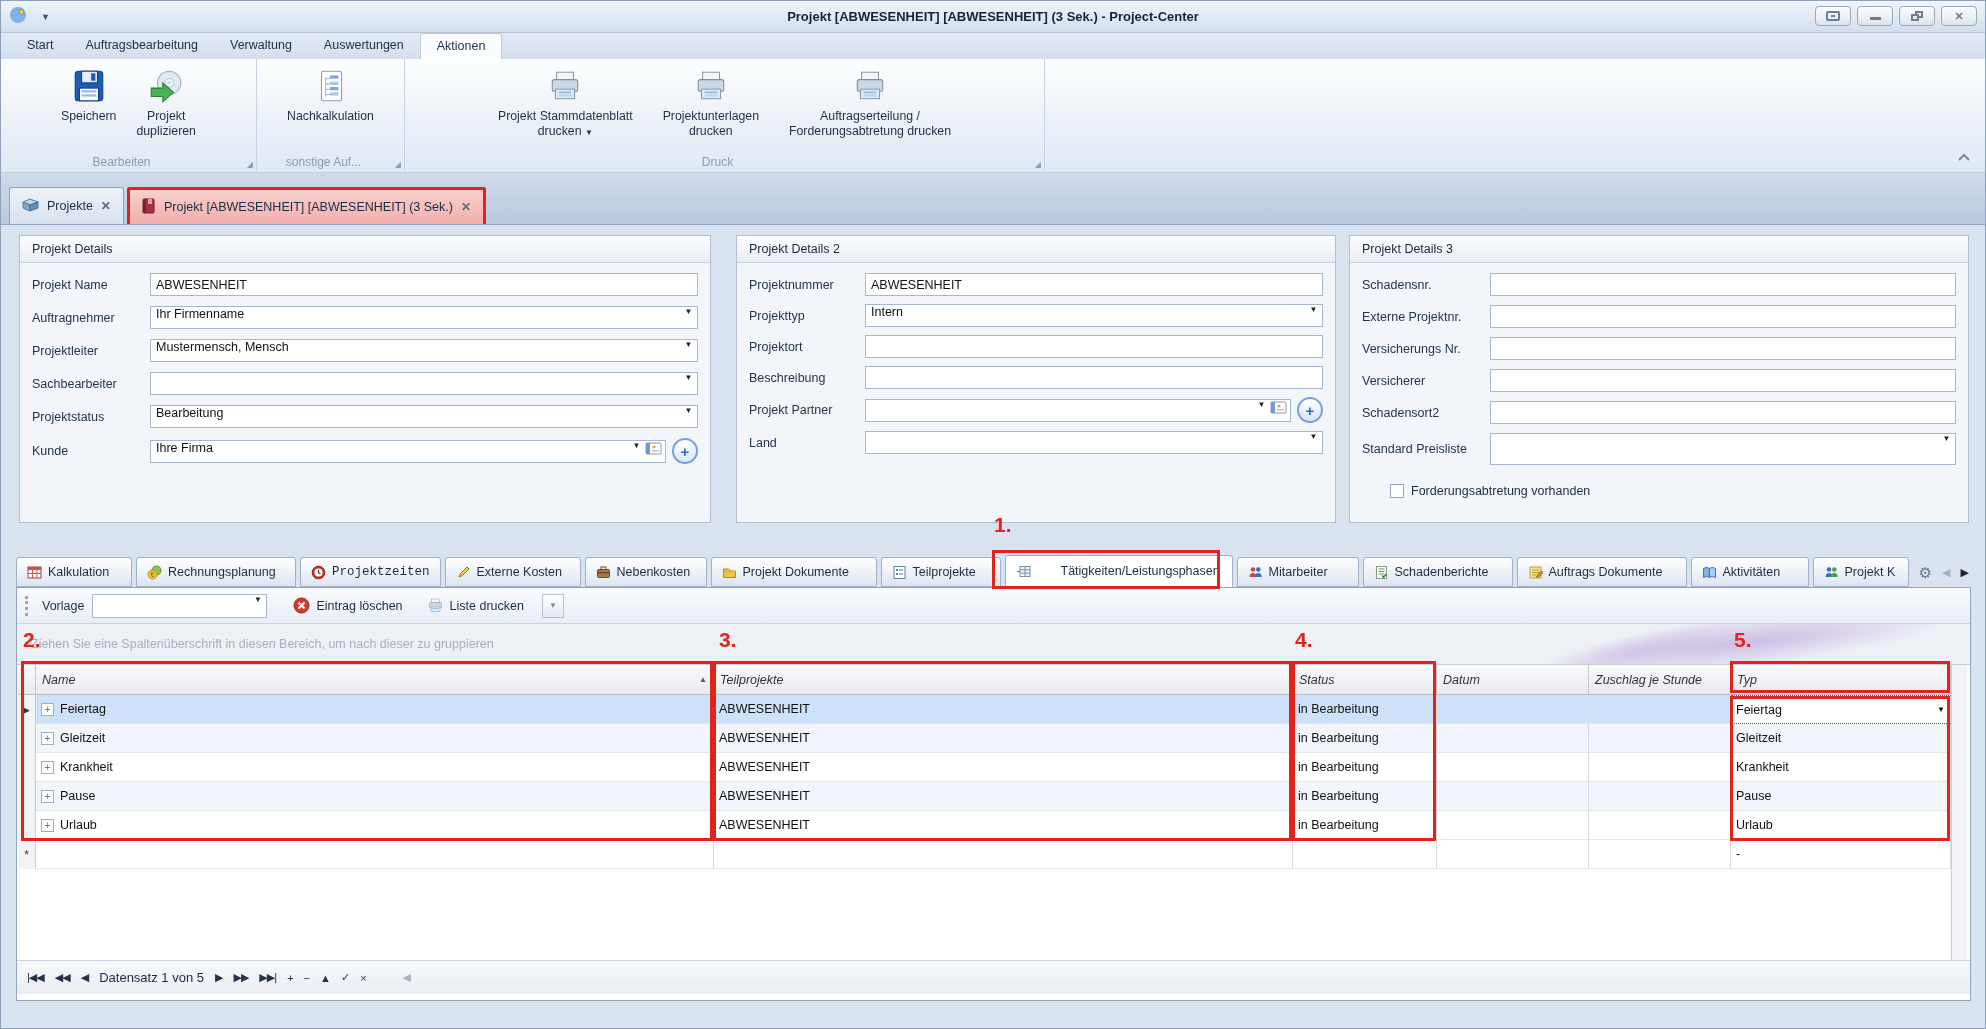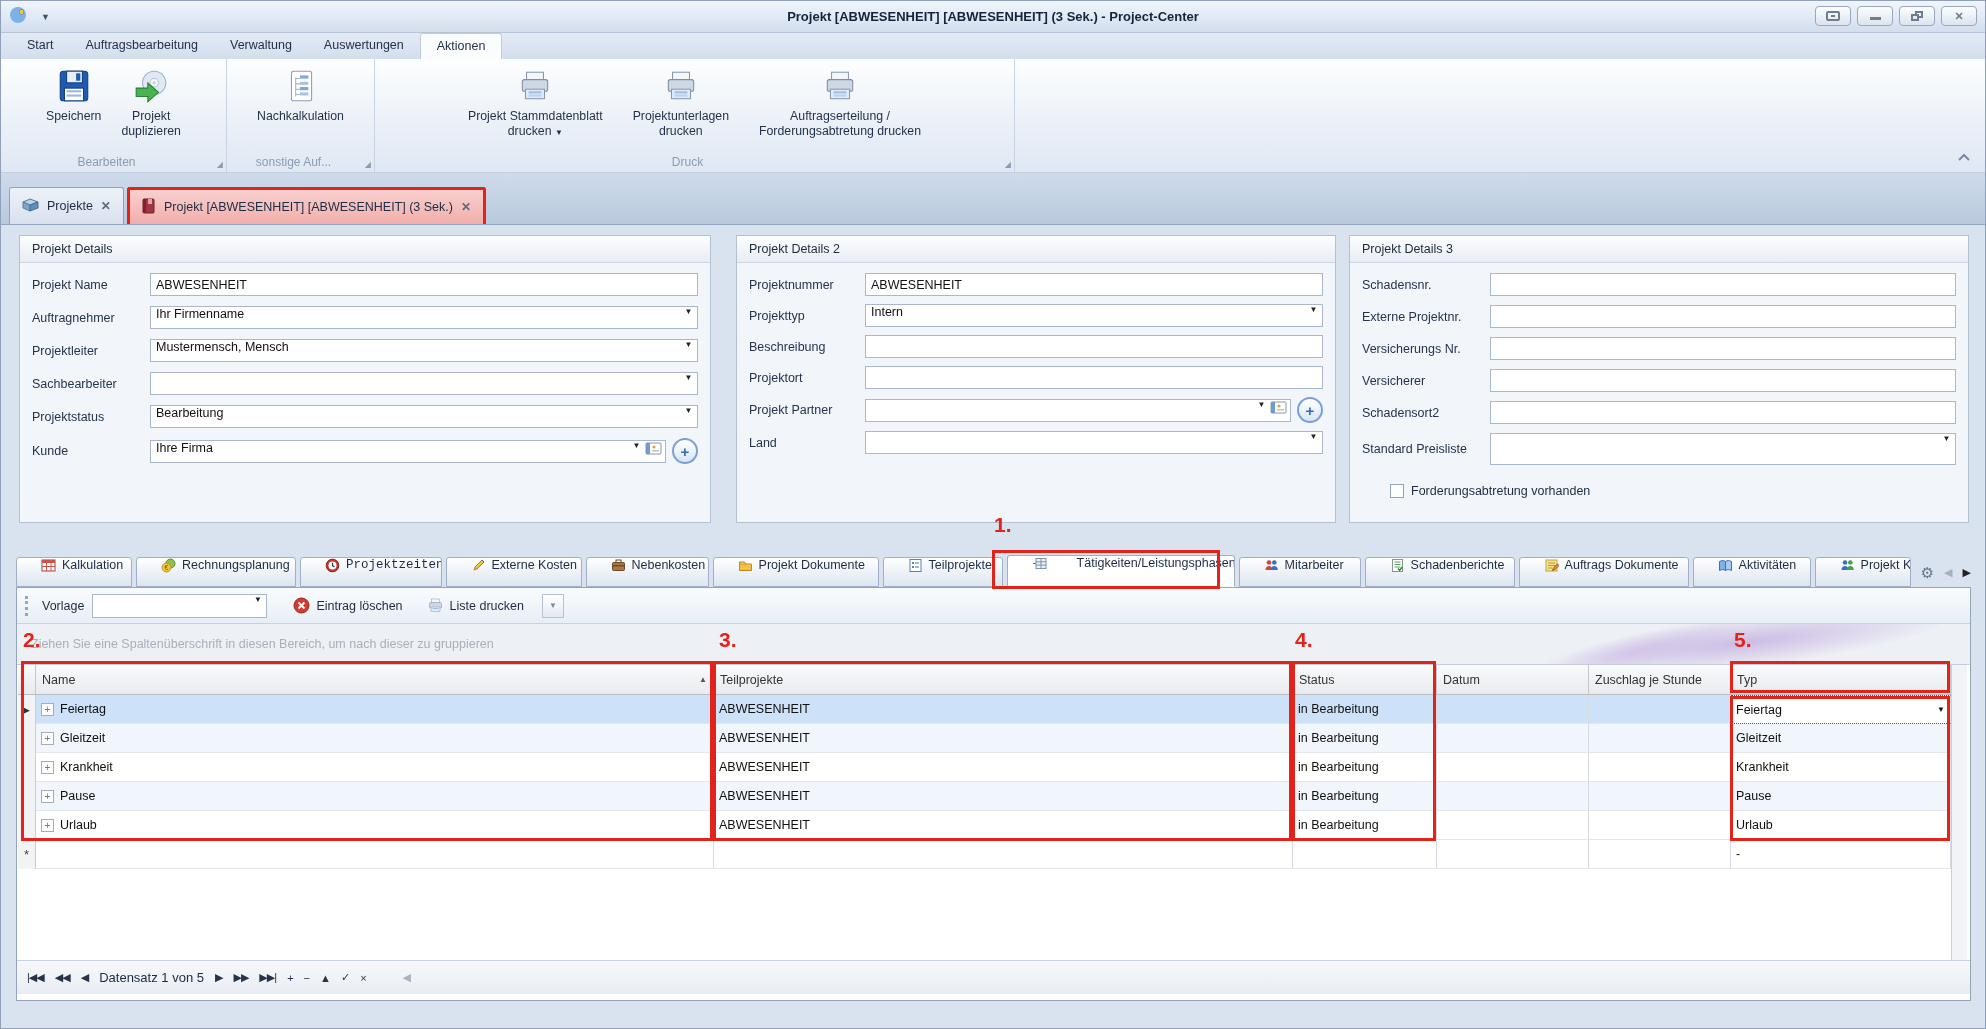--- a/index.html
+++ b/index.html
@@ -56,21 +56,21 @@
   .combo{display:flex;align-items:flex-start;}
   .combo .val{flex:1;padding-left:5px;white-space:nowrap;overflow:hidden;color:#111;}
   .combo .caret{width:17px;text-align:center;font-size:8px;color:#222;}
   .addbtn{width:26px;height:26px;min-width:26px;border-radius:50%;border:2px solid #7aa0d4;
     background:linear-gradient(#ffffff,#d8e6f7);color:#2f6cc0;font-weight:bold;font-size:15px;
     display:flex;align-items:center;justify-content:center;margin-left:6px;}
   .cbrow{display:flex;align-items:center;gap:7px;margin-top:10px;margin-left:28px;}
   .cbox{width:14px;height:14px;border:1px solid #97a5ba;background:#fff;}
   
   .tstrip{position:absolute;left:15px;top:553px;width:1955px;height:33px;display:flex;align-items:flex-end;gap:4px;}
-  .ltab{height:30px;display:flex;gap:6px;padding:0 24px;white-space:nowrap;
+  .ltab{height:30px;display:flex;align-items:center;gap:6px;padding:0 10px;white-space:nowrap;
     background:linear-gradient(#ffffff,#dde5f1);border:1px solid #9fb0c8;border-radius:3px 3px 0 0;color:#1d2c44;overflow:hidden;}
   .ltab.sel{background:#fff;border-bottom:1px solid #fff;height:32px;z-index:3;}
   .tnav{display:flex;align-items:center;gap:10px;margin-left:6px;padding-bottom:7px;}
   .tnav .dis{color:#a6b0bf;}
   .tnav .en{color:#222;}
   .gearch{font-size:15px;color:#6a7688;line-height:1;}
   
   .workpanel{position:absolute;left:15px;top:586px;width:1955px;height:414px;background:#fff;border:1px solid #93a5bd;}
   .gtoolbar{position:absolute;left:0;top:0;right:0;height:36px;display:flex;align-items:center;gap:8px;
     background:linear-gradient(#fafbfd,#e8eef6);border-bottom:1px solid #c8d2e0;padding-left:8px;}
@@ -81,21 +81,21 @@
     display:flex;align-items:center;justify-content:center;color:#7c8aa0;font-size:8px;margin-left:2px;}
   .groupband{position:absolute;left:0;top:36px;right:0;height:41px;background:#edf0f5;
     border-bottom:1px solid #c6cdd8;line-height:41px;padding-left:14px;color:#a8b0bc;overflow:hidden;}
   .swirl1,.swirl2{position:absolute;pointer-events:none;}
   .swirl1{right:30px;top:-8px;width:430px;height:58px;transform:rotate(-7deg);
     background:radial-gradient(ellipse at 55% 50%,rgba(177,146,214,.55),rgba(177,146,214,0) 62%);}
   .swirl2{right:200px;top:6px;width:260px;height:40px;transform:rotate(-14deg);
     background:radial-gradient(ellipse at 50% 50%,rgba(197,172,226,.45),rgba(197,172,226,0) 60%);}
   .ghead,.grow{position:absolute;left:1px;display:grid;
     grid-template-columns:18px 678px 579px 144px 152px 142px 220px;}
-  .ghead{top:77px;height:30px;}
+  .ghead{top:77px;height:30px;font-style:italic;}
   .hcell{background:linear-gradient(#f9fafb,#e8eaee);border-right:1px solid #c3c7cd;border-bottom:1px solid #b9bec6;
     display:flex;align-items:center;padding:0 6px;color:#333;}
   .hcell .sort{margin-left:auto;font-size:8px;color:#555;}
   .grow{height:29px;}
   .gcell{display:flex;align-items:center;padding:0 5px;border-right:1px solid #d7dbe1;border-bottom:1px solid #e3e7ec;
     color:#10100f;white-space:nowrap;overflow:hidden;}
   .indc{background:#f2f3f5;border-right:1px solid #c9ced6;display:flex;align-items:center;justify-content:center;
     color:#333;font-size:9px;}
   .rowsel .gcell{background:#cde1f8;}
   .rowalt .gcell{background:#f1f6fc;}
@@ -160,21 +160,21 @@
 
   <div class="rtabs">
     <div class="rtab">Start</div>
     <div class="rtab">Auftragsbearbeitung</div>
     <div class="rtab">Verwaltung</div>
     <div class="rtab">Auswertungen</div>
     <div class="rtab active">Aktionen</div>
   </div>
 
   <div class="rbody">
-    <div class="rgroup" style="width:226px;">
+    <div class="rgroup" style="width:256px;">
       <div class="rbtns">
         <div class="rbtn">
           <span class="i34">
             <svg viewBox="0 0 34 34" width="36" height="36">
                 <rect x="4" y="3" width="26" height="28" rx="3" fill="#1d5bb5" stroke="#143f80"></rect>
                 <rect x="10" y="3" width="15" height="11" fill="#e8eef6" stroke="#143f80"></rect>
                 <rect x="19" y="5" width="4" height="7" fill="#1d5bb5"></rect>
                 <rect x="8" y="19" width="18" height="12" fill="#fdfdfd" stroke="#143f80"></rect>
                 <rect x="10" y="21" width="14" height="2" fill="#9fb6d8"></rect>
                 <rect x="10" y="25" width="14" height="2" fill="#9fb6d8"></rect>
@@ -357,25 +357,25 @@
         <input class="tin" value="ABWESENHEIT" style="">
         </div>
       <div class="frow">
           <span class="flabel" style="width:116px;">Projekttyp</span>
         <div class="combo">
             <span class="val">Intern</span>
             <span class="caret">▼</span>
           </div>
         </div>
       <div class="frow">
+          <span class="flabel" style="width:116px;">Projektort</span>
+        <input class="tin" value="" style="">
+        </div>
+      <div class="frow">
           <span class="flabel" style="width:116px;">Beschreibung</span>
-        <input class="tin" value="" style="">
-        </div>
-      <div class="frow">
-          <span class="flabel" style="width:116px;">Projektort</span>
         <input class="tin" value="" style="">
         </div>
       <div class="frow">
           <span class="flabel" style="width:116px;">Projekt Partner</span>
         <div class="combo">
             <span class="val"></span>
             <span class="caret">▼</span>
           <span class="i16" style="margin-right:3px;"><svg width="17" height="15" viewBox="0 0 17 15">
                 <rect x="1" y="2" width="15" height="11" rx="1" fill="#fff" stroke="#8896a8"></rect>
                 <rect x="1" y="2" width="4" height="11" fill="#6f9bd1"></rect>

